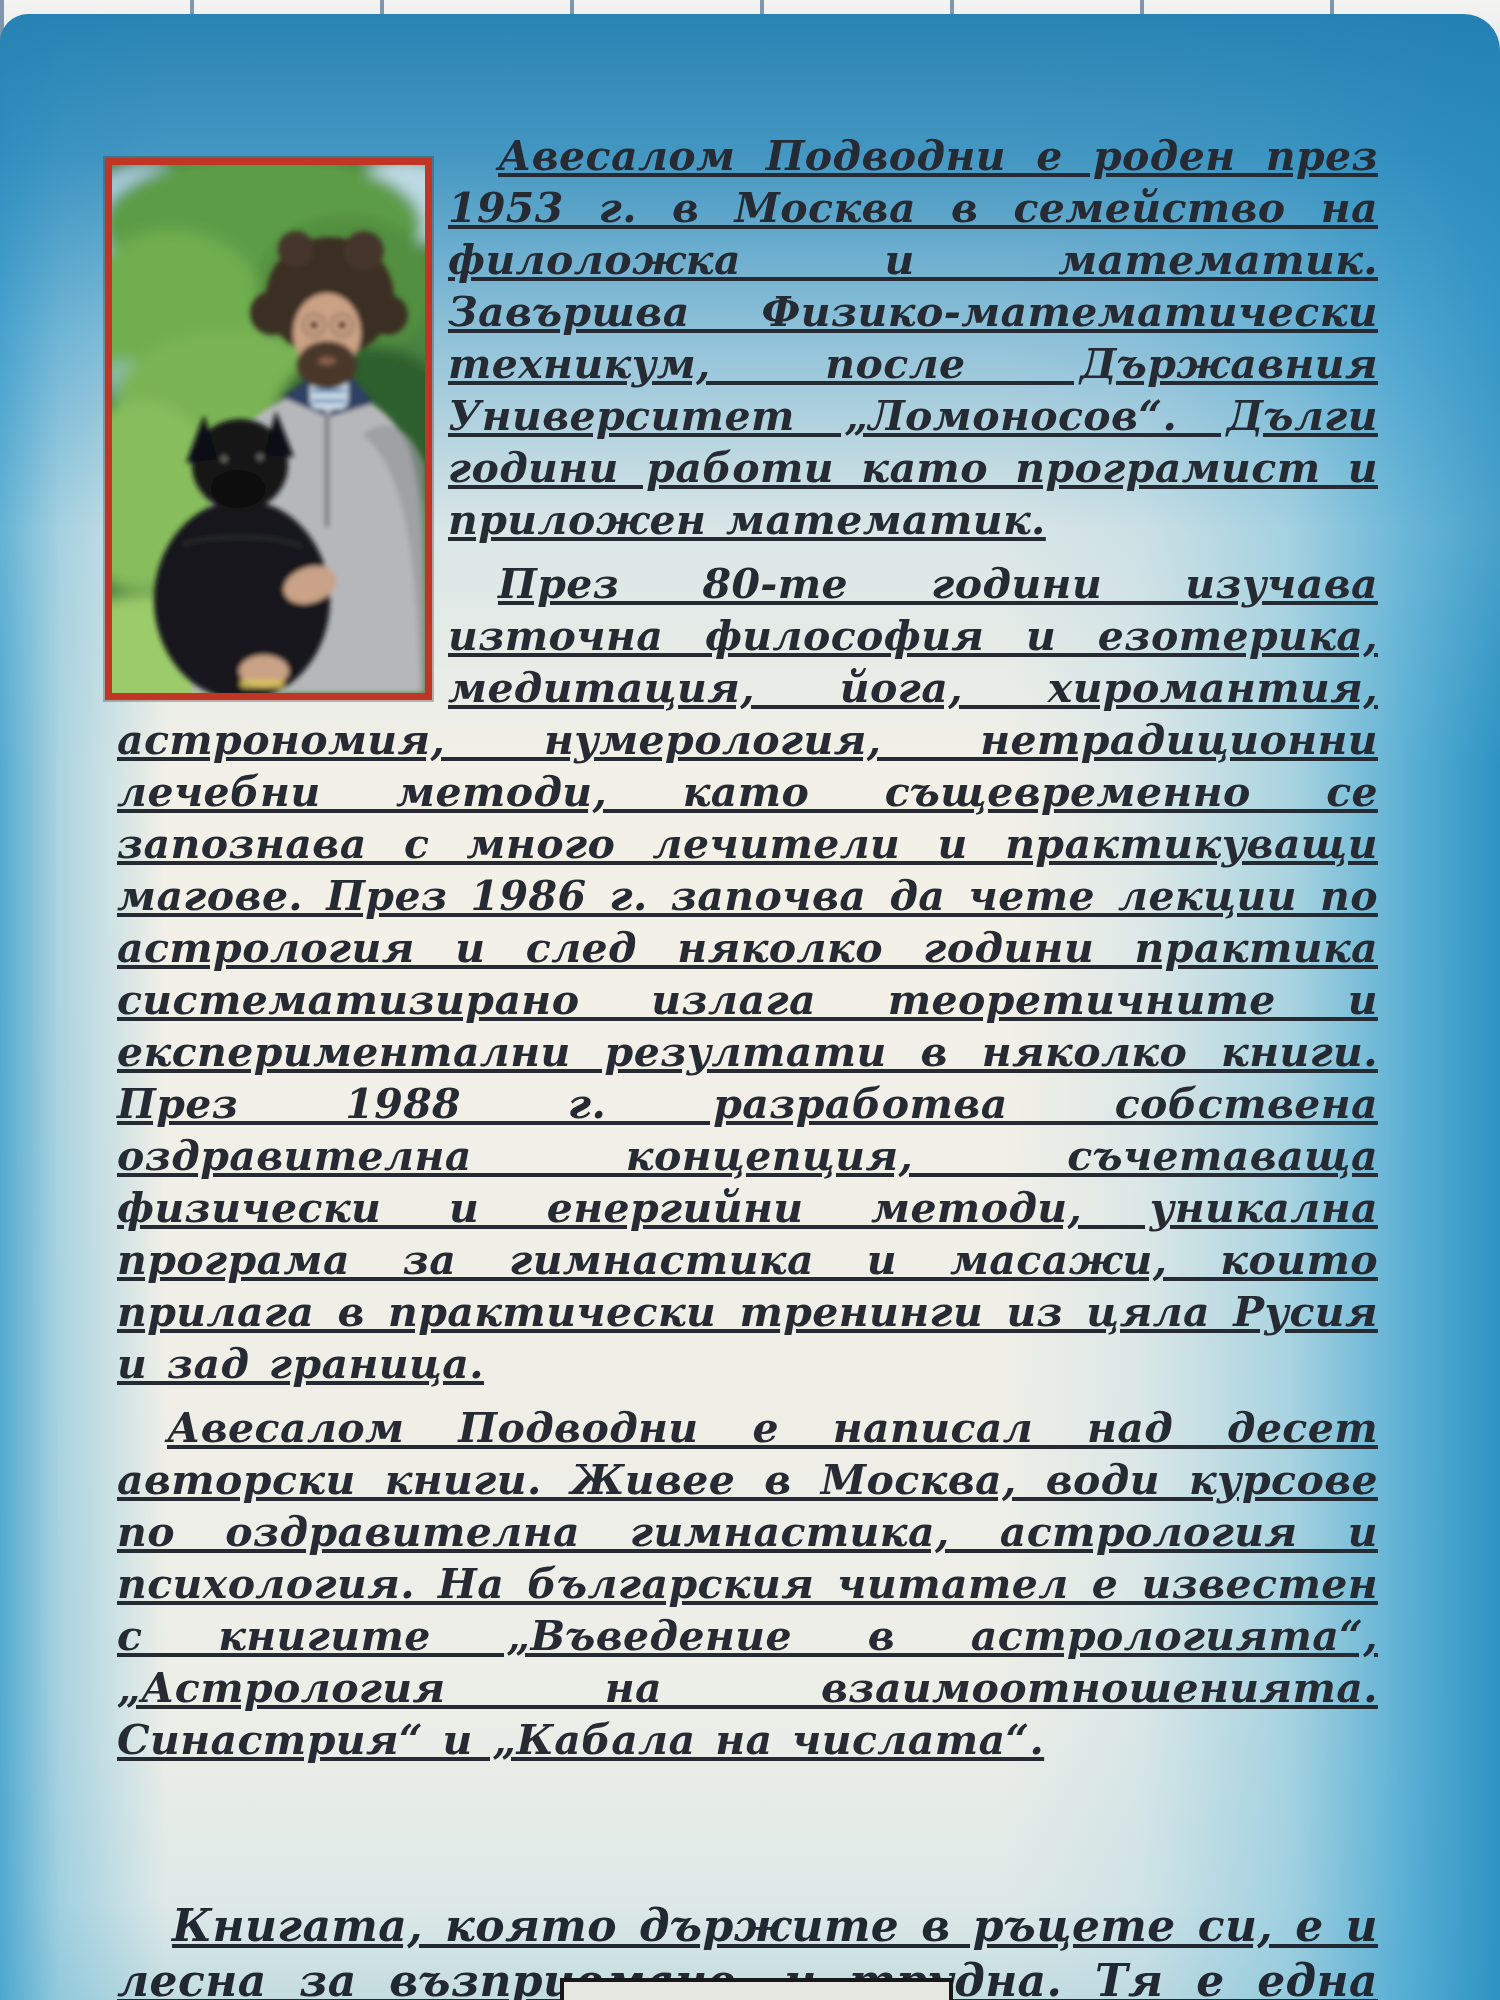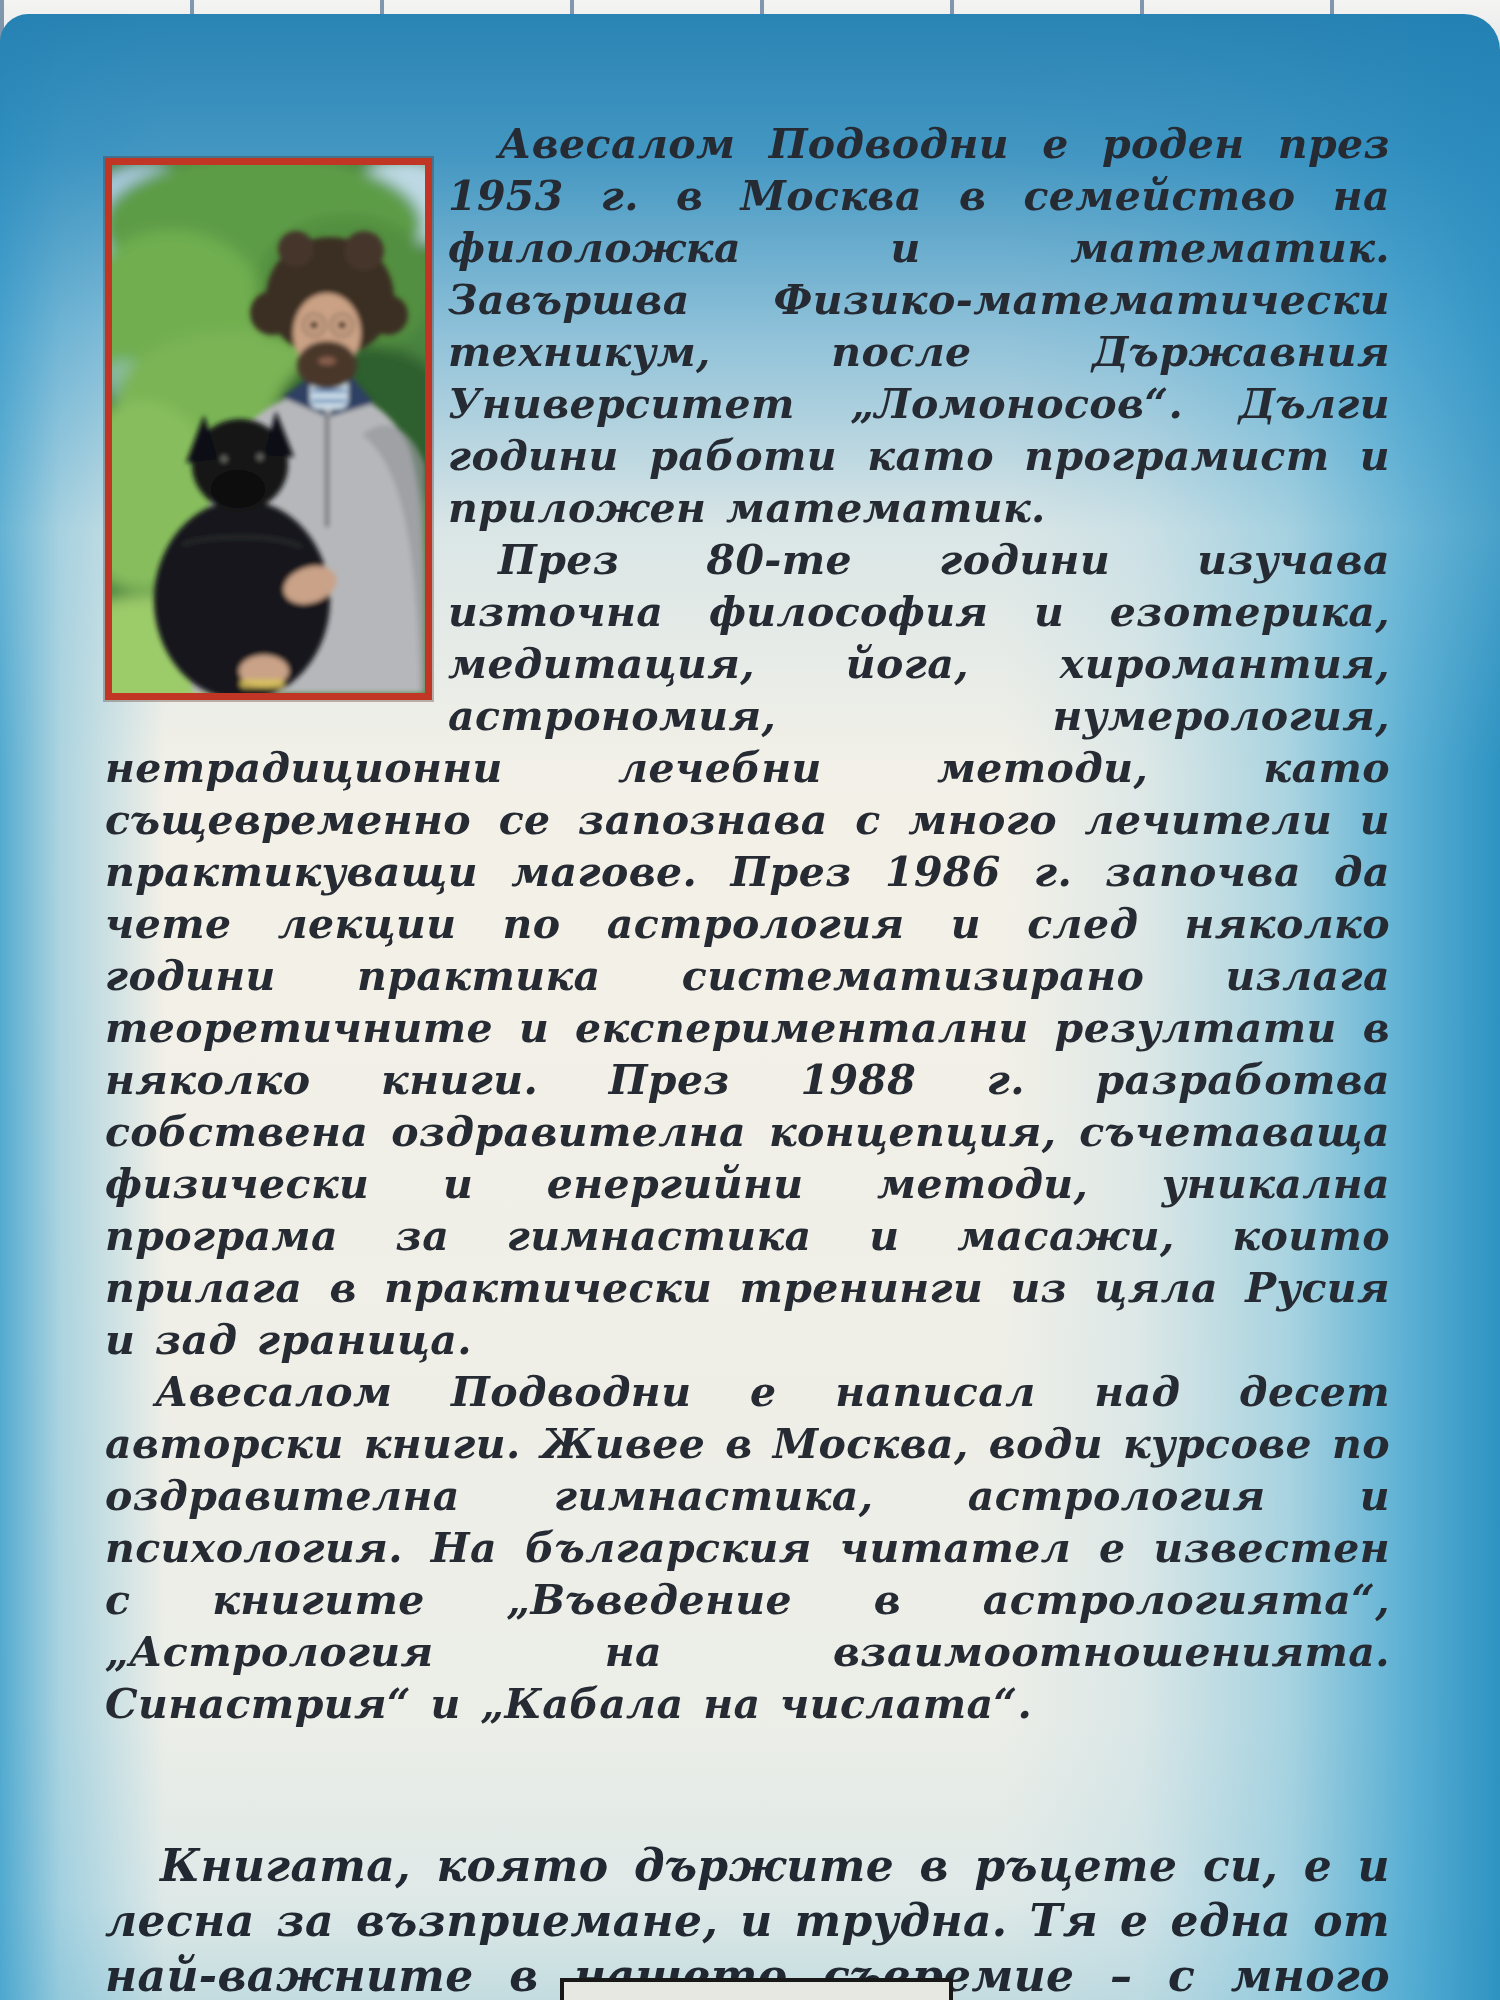--- a/index.html
+++ b/index.html
@@ -23,21 +23,21 @@
       linear-gradient(0deg, rgba(140,195,212,.40) 0%, rgba(196,222,230,.30) 5%, rgba(255,255,255,0) 14%),
       linear-gradient(180deg, #eef0ec 0%, #f3f0e7 45%, #e9ede8 100%);}
 
   .content{position:absolute;left:105px;top:104px;width:1285px;color:#262b33;}
 
   .photo{float:left;width:313px;height:528px;margin:40px 16px 10px 0;padding:0;
     border:7px solid #c03524;box-shadow:0 0 0 2px rgba(70,30,20,.30);
     background:#4a8340;}
   .photo svg{display:block;width:100%;height:100%;}
 
-  p{margin:0;text-align:justify;}
+  p{margin:12px;text-align:justify;text-decoration:underline;}
   .t1{font-size:41px;line-height:52px;font-style:italic;font-weight:bold;
       letter-spacing:.4px;word-spacing:5px;text-indent:50px;}
   .t2{font-size:44px;line-height:55px;font-style:italic;font-weight:bold;
       letter-spacing:.4px;word-spacing:6px;text-indent:55px;color:#222831;}
   .gap{height:108px;clear:none;}
 
   
   .barcode{position:absolute;left:560px;bottom:-4px;width:385px;height:18px;
     background:#e8e8e2;border:4px solid #181818;}
 </style>

